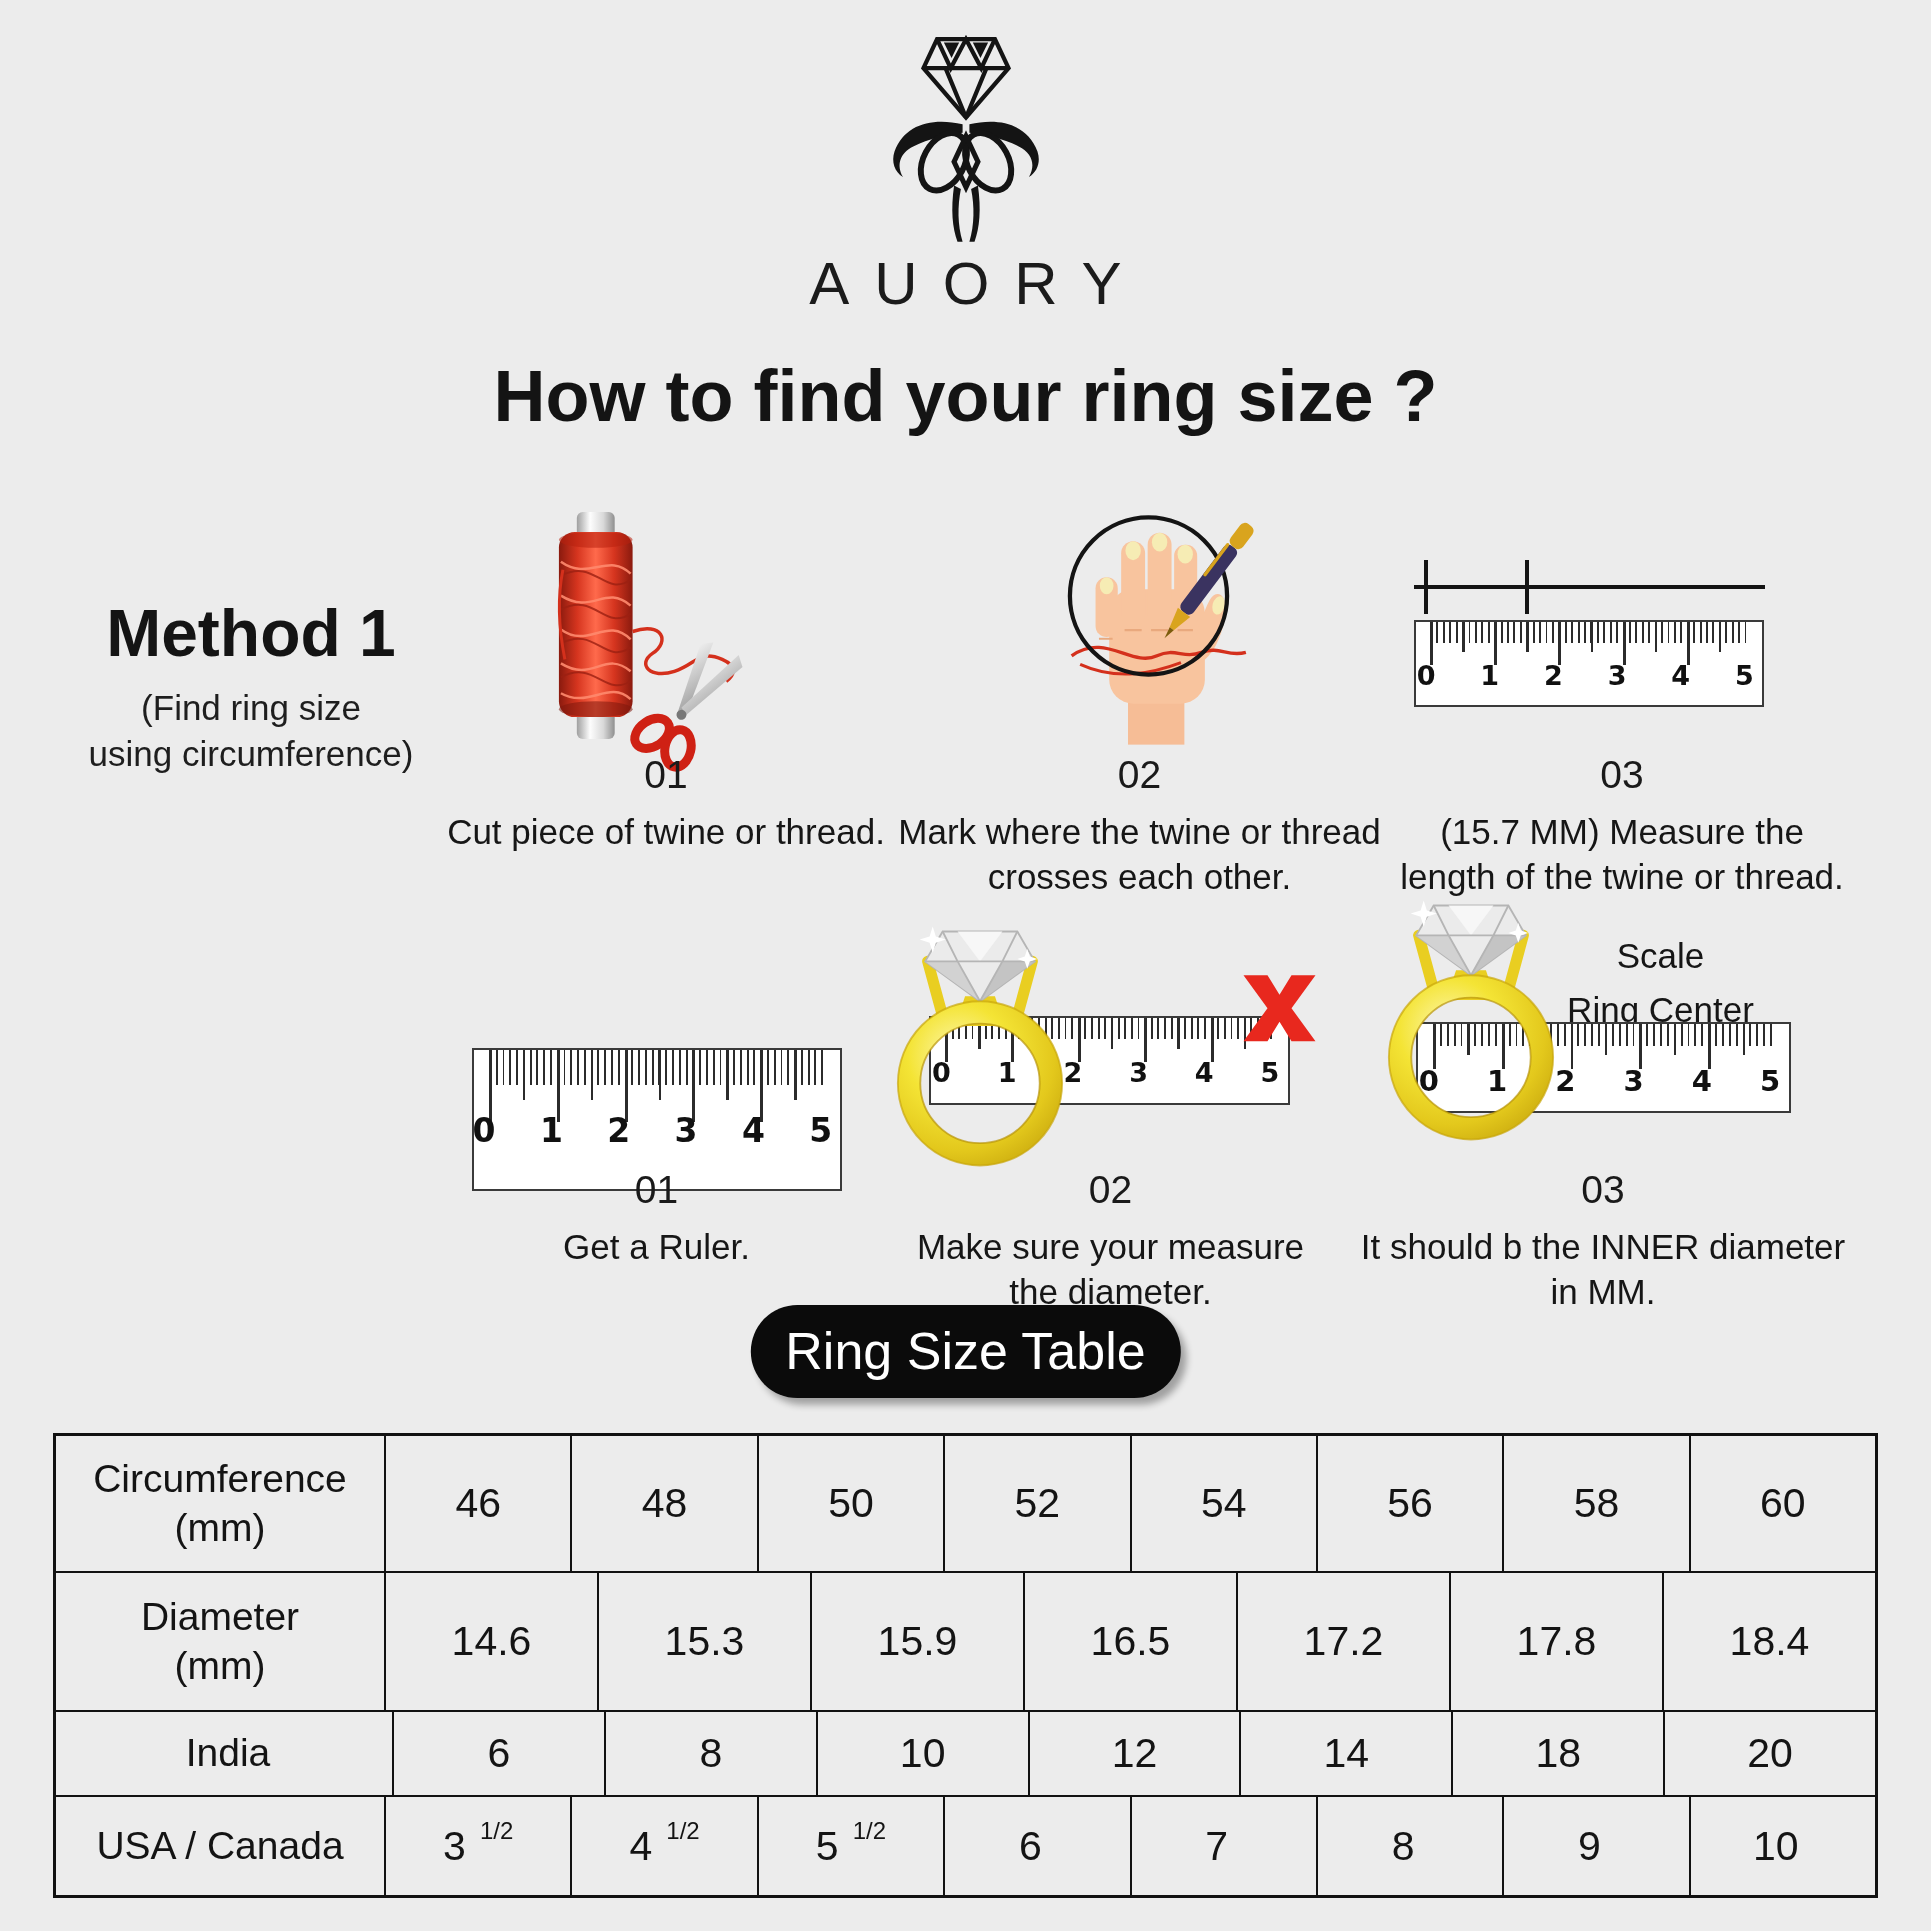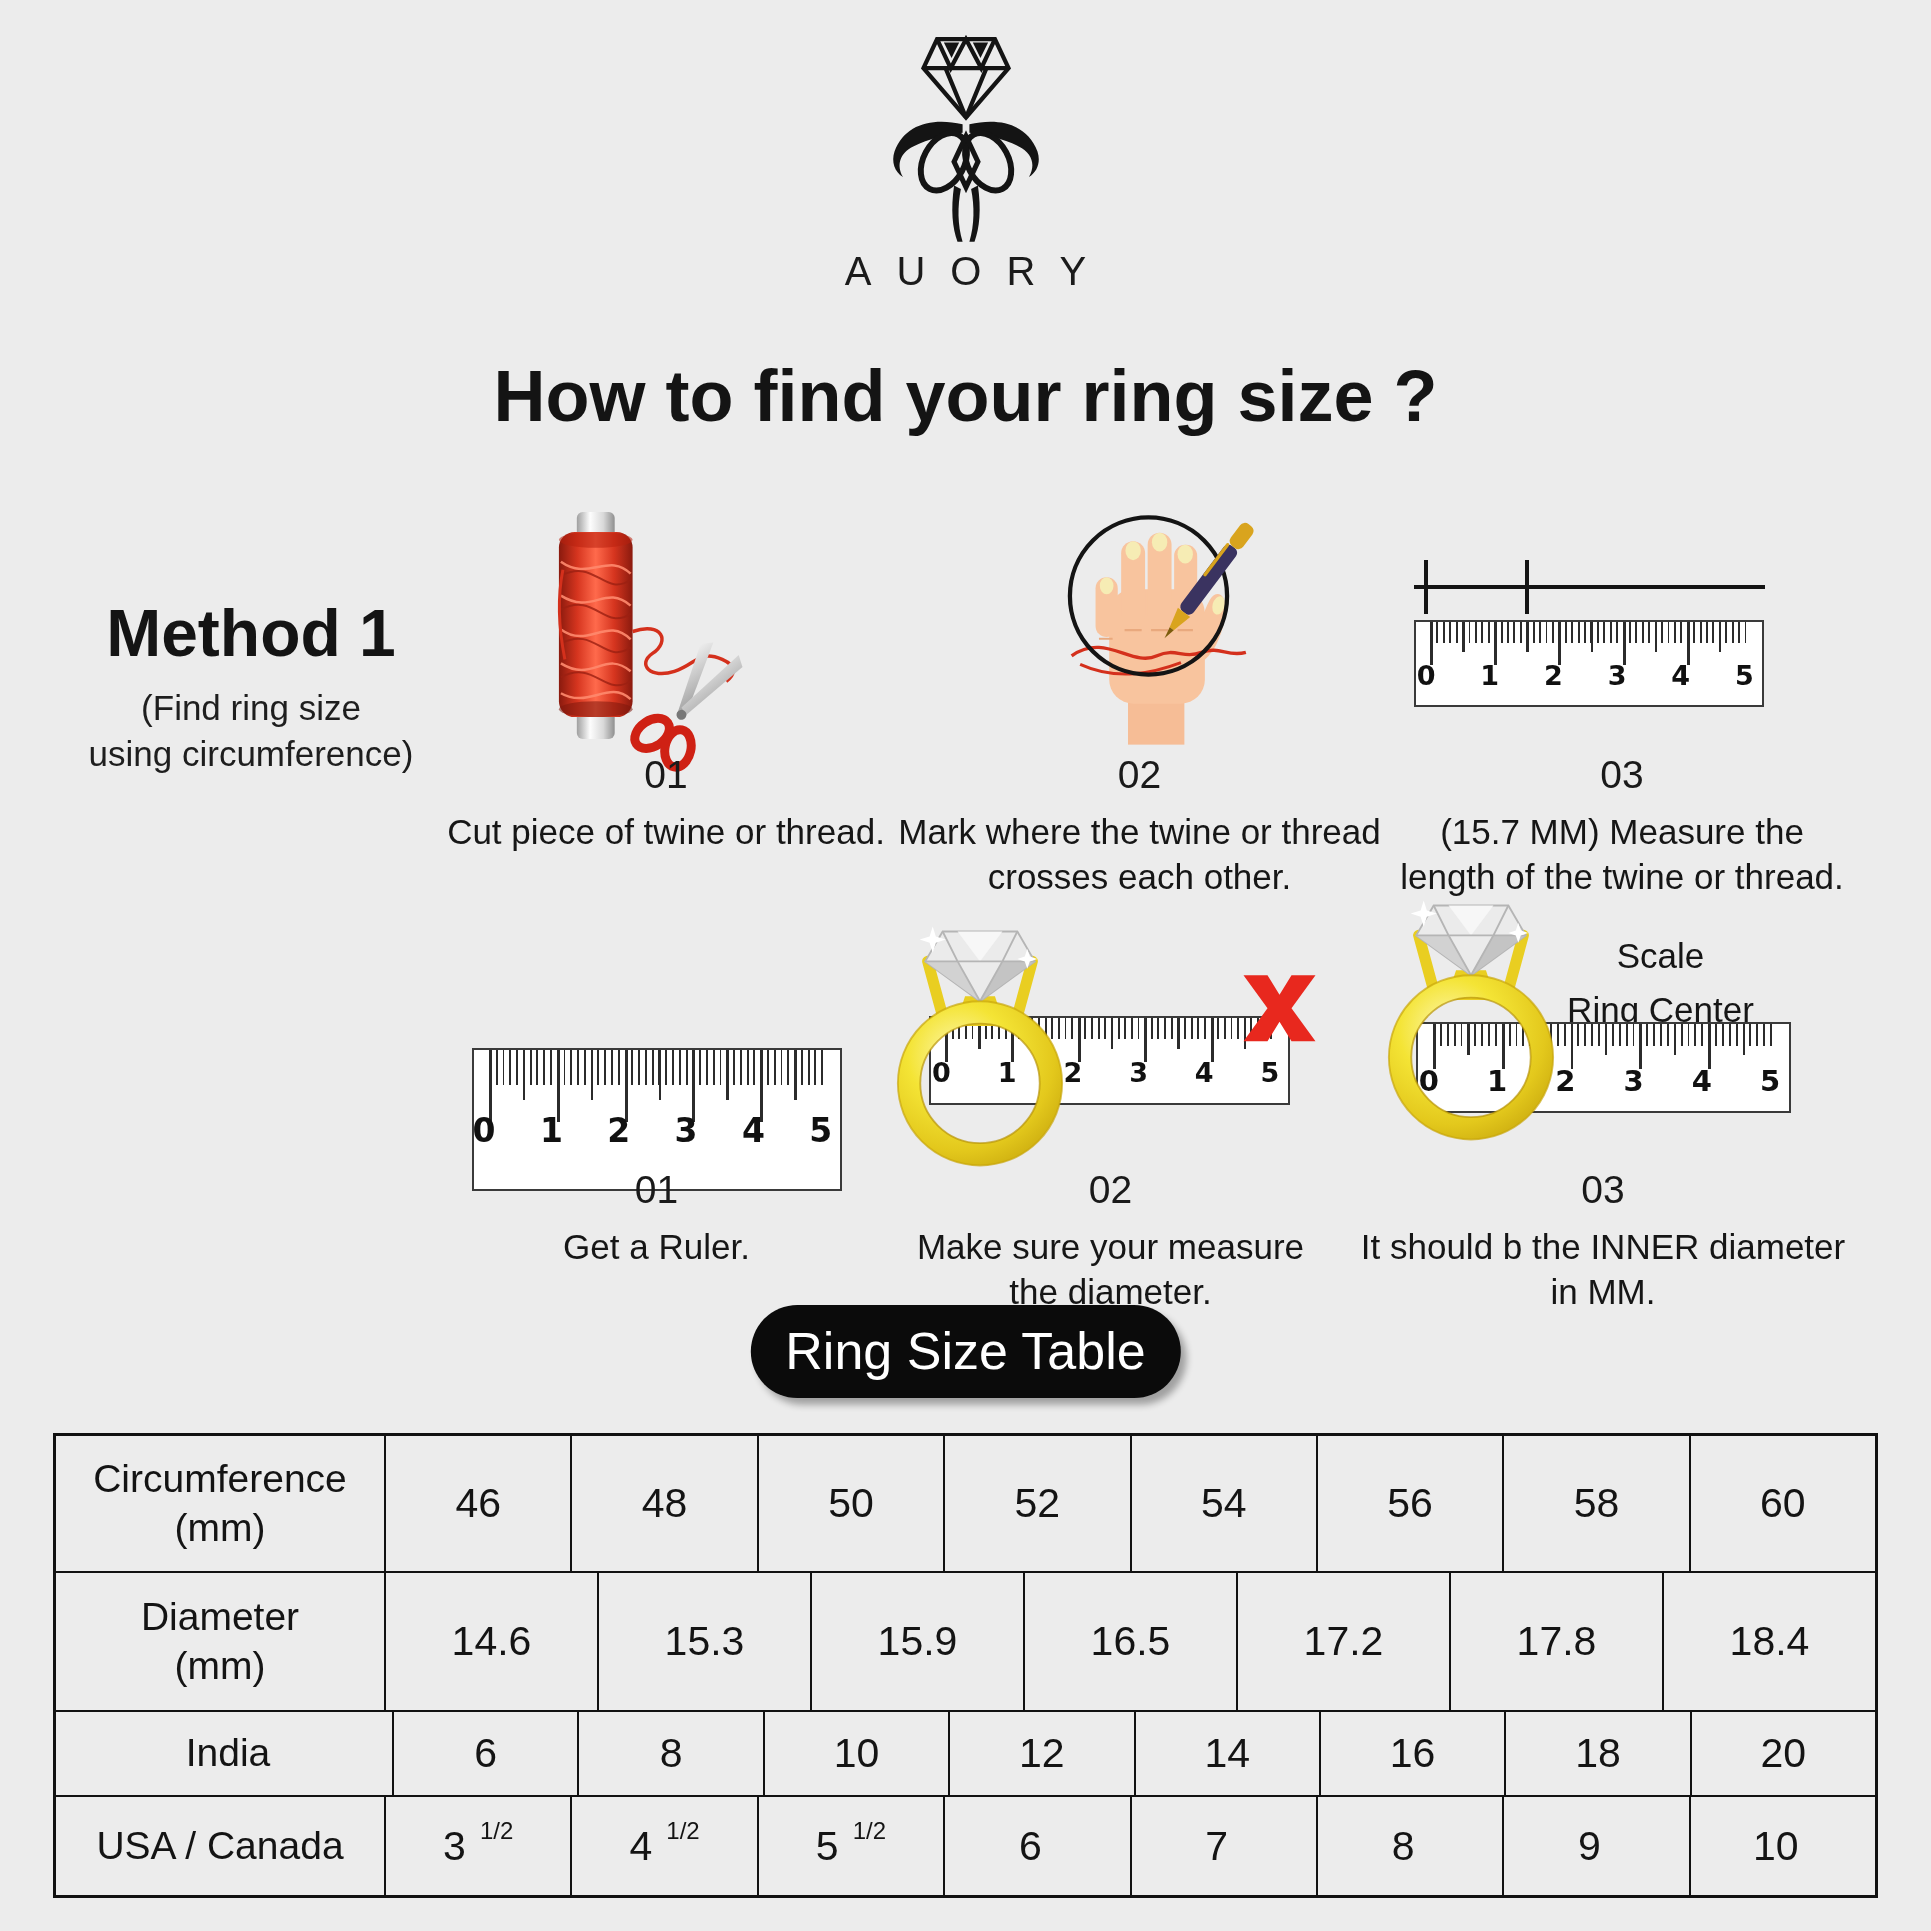--- a/index.html
+++ b/index.html
@@ -6,21 +6,21 @@
   .canvas{
     position:relative;width:1931px;height:1931px;overflow:hidden;
     background:#ececec;color:#161616;
     font-family:"Liberation Sans","DejaVu Sans",sans-serif;
   }
 
   
   .logo-svg{position:absolute;left:850px;top:29px;width:232px;height:217px;}
   .brand{
     position:absolute;left:0;right:0;top:249px;text-align:center;
-    font-size:40px;letter-spacing:25px;padding-left:25px;color:#1b1b1b;font-weight:400;
+    font-size:60px;letter-spacing:25px;padding-left:25px;color:#1b1b1b;font-weight:400;
   }
   .title{
     position:absolute;left:0;right:0;top:355px;margin:0;text-align:center;
     font-size:72px;font-weight:700;letter-spacing:0;color:#141414;
   }
 
   
   .method-label{position:absolute;left:53px;width:396px;text-align:center;}
   .method-heading{font-size:66px;font-weight:700;color:#141414;line-height:1.05;}
   .method-sub{margin-top:17px;font-size:35px;line-height:1.3;color:#1e1e1e;}
@@ -389,21 +389,20 @@
     <div class="t-row" style="height:83px;padding-left:8px;">
       <div class="t-cell t-label">
         <span>India</span>
         <span></span>
       </div>
       <div class="t-cell">6</div>
       <div class="t-cell">8</div>
       <div class="t-cell">10</div>
       <div class="t-cell">12</div>
       <div class="t-cell">14</div>
-      <div class="t-cell">16</div>
       <div class="t-cell">18</div>
       <div class="t-cell">20</div>
     </div>
     <div class="t-row" style="height:98px;">
       <div class="t-cell t-label">
         <span>USA / Canada</span>
         <span></span>
       </div>
       <div class="t-cell">
           <span>3</span>

